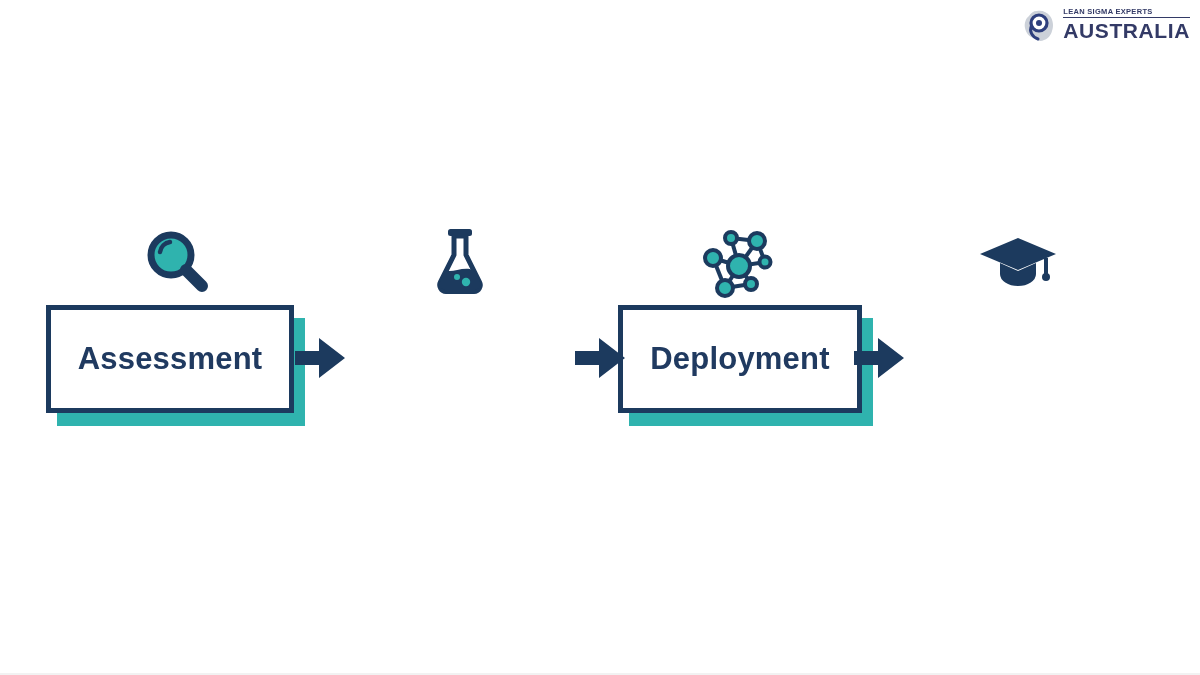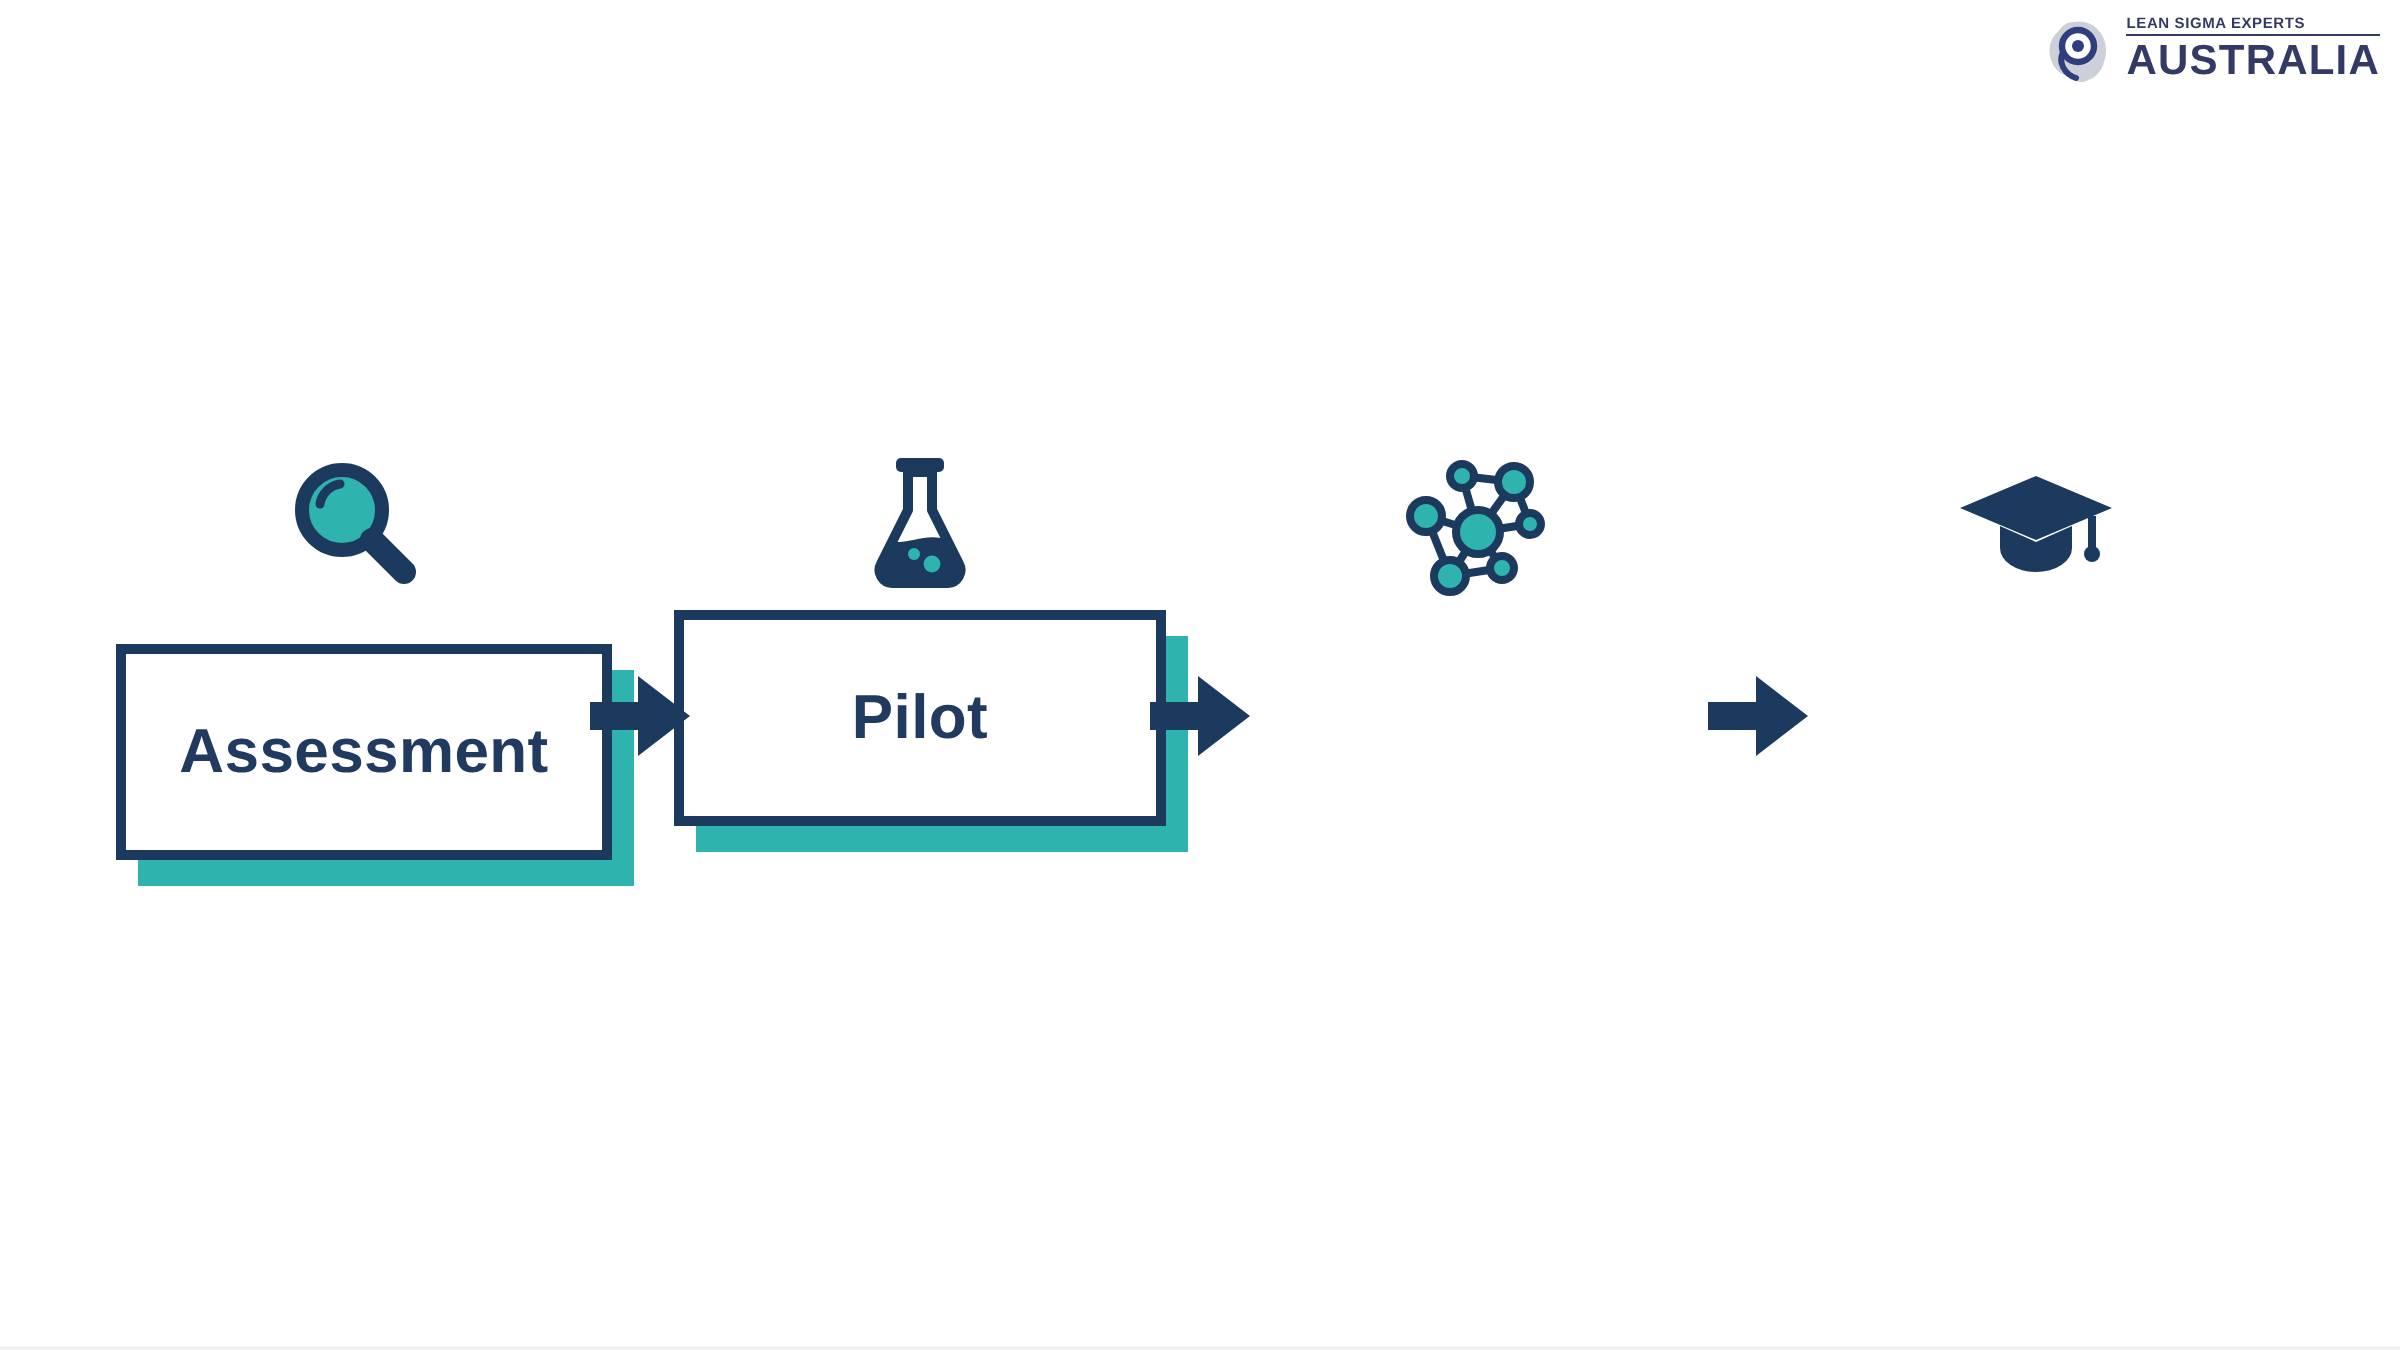--- a/index.html
+++ b/index.html
@@ -43,21 +43,21 @@
     border:5px solid var(--navy);
     box-shadow:11px 13px 0 0 var(--teal);
     display:flex;align-items:center;justify-content:center;
     z-index:2;
   }
   .stage-label{
     font-size:31px;font-weight:bold;color:var(--text-navy);
     text-align:center;line-height:1.15;letter-spacing:0.2px;
     padding:0 8px;
   }
-  .box-1{left:58px;width:248px;margin-top:17px;}
+  .box-1{left:46px;width:248px;}
   .box-2{left:337px;width:246px;}
   .box-3{left:618px;width:244px;}
   .box-4{left:897px;width:243px;}
 
   
   .arrow{
     position:absolute;top:332px;width:52px;height:52px;z-index:3;
   }
   .arrow-1{left:295px;}
   .arrow-2{left:575px;}
@@ -135,22 +135,22 @@
   <svg class="stage-icon icon-cap" viewBox="0 0 80 60" xmlns="http://www.w3.org/2000/svg">
     <path d="M22,27 l18,8 18,-8 v11 a18,12 0 0 1 -36,0 z" fill="#1c3a5e"></path>
     <polygon points="40,2 78,18 40,34 2,18" fill="#1c3a5e"></polygon>
     <line x1="68" y1="22" x2="68" y2="38" stroke="#1c3a5e" stroke-width="4"></line>
     <circle cx="68" cy="41" r="4" fill="#1c3a5e"></circle>
   </svg>
 
   <div class="stage-box box-1">
     <span class="stage-label">Assessment</span>
   </div>
-  <div class="stage-box box-2">
-    <span class="stage-label">Pilot</span>
+  <div class="stage-box box-3">
+    <span class="stage-label">Deployment</span>
   </div>
 
   <svg class="arrow arrow-1" viewBox="0 0 52 52" xmlns="http://www.w3.org/2000/svg">
     <polygon points="0,19 24,19 24,6 50,26 24,46 24,33 0,33" fill="#1c3a5e"></polygon>
   </svg>
   <svg class="arrow arrow-2" viewBox="0 0 52 52" xmlns="http://www.w3.org/2000/svg">
     <polygon points="0,19 24,19 24,6 50,26 24,46 24,33 0,33" fill="#1c3a5e"></polygon>
   </svg>
   <svg class="arrow arrow-3" viewBox="0 0 52 52" xmlns="http://www.w3.org/2000/svg">
     <polygon points="0,19 24,19 24,6 50,26 24,46 24,33 0,33" fill="#1c3a5e"></polygon>

